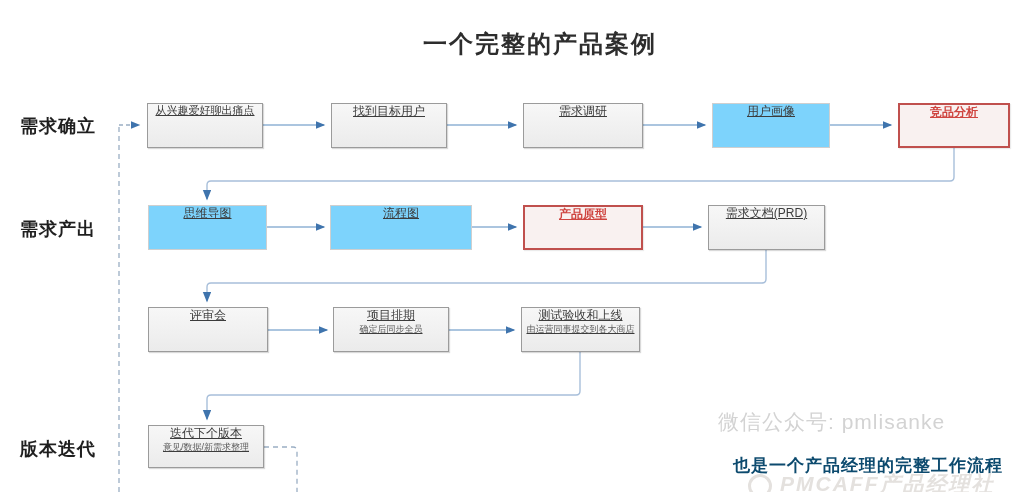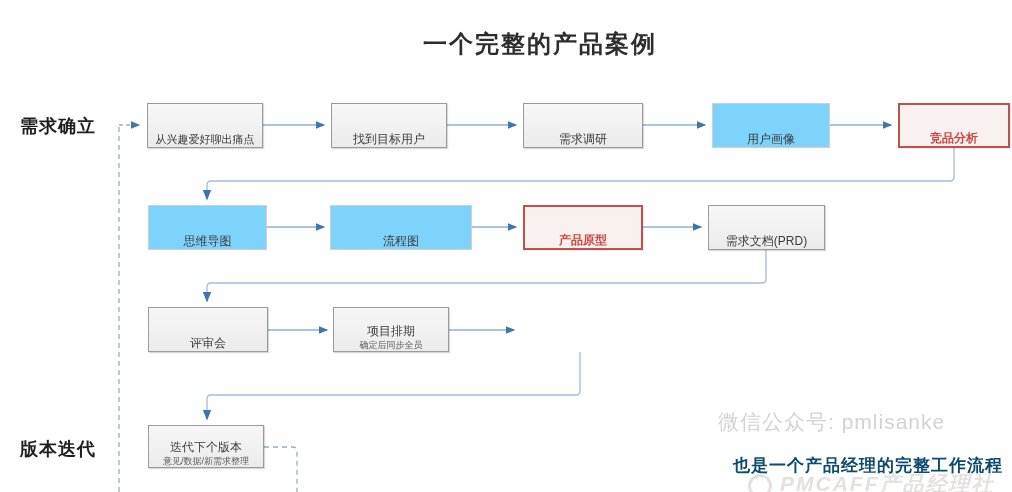--- a/index.html
+++ b/index.html
@@ -9,22 +9,22 @@
   }
   .title{
     position:absolute;top:28px;left:34px;width:1012px;text-align:center;
     font-size:24px;font-weight:700;color:#2d2d2d;letter-spacing:2px;
   }
   .row-label{
     position:absolute;left:20px;width:100px;font-size:18px;font-weight:700;color:#1f1f1f;letter-spacing:1px;
   }
   .box{
     position:absolute;height:45px;box-sizing:border-box;
-    display:flex;flex-direction:column;align-items:center;justify-content:flex-end;
-    font-size:12px;color:#3c3c3c;text-align:center;line-height:1.25;
+    display:flex;flex-direction:column;align-items:center;justify-content:flex-start;
+    font-size:12px;color:#3c3c3c;text-align:center;line-height:1.25;text-decoration:underline;
   }
   .box .main{white-space:nowrap;}
   .box .sub{font-size:9px;color:#5a5a5a;margin-top:1px;white-space:nowrap;}
   .box.gray{
     background:linear-gradient(#f7f7f7,#ebebeb);
     border:1px solid #9b9b9b;box-shadow:1px 1px 1px rgba(0,0,0,0.15);
   }
   .box.white{
     background:#7dd3fc;border:1px solid #cfcfcf;
   }
@@ -81,20 +81,21 @@
 
     <path d="M268,330 L327,330" fill="none" stroke="#8fb2d4" stroke-width="1.3" marker-end="url(#ah)"></path>
     <path d="M449,330 L514,330" fill="none" stroke="#8fb2d4" stroke-width="1.3" marker-end="url(#ah)"></path>
 
     <path d="M580,352 L580,391 Q580,395 576,395 L211,395 Q207,395 207,399 L207,419" fill="none" stroke="#a8bfda" stroke-width="1.4" marker-end="url(#ah)"></path>
 
     <path d="M264,447 L293,447 Q297,447 297,451 L297,492" fill="none" stroke="#9aaec4" stroke-width="1.3" stroke-dasharray="5,4"></path>
   </svg>
 
   <div class="row-label" style="top:114px">需求确立</div>
+  <div class="row-label" style="top:217px">需求产出</div>
   <div class="row-label" style="top:437px">版本迭代</div>
 
   <div class="box gray" style="top:103px;left:147px;width:116px">
     <span class="main" style="font-size:11px">从兴趣爱好聊出痛点</span>
   </div>
   <div class="box gray" style="top:103px;left:331px;width:116px">
     <span class="main">找到目标用户</span>
   </div>
   <div class="box gray" style="top:103px;left:523px;width:120px">
     <span class="main">需求调研</span>
@@ -119,20 +120,24 @@
     <span class="main">需求文档(PRD)</span>
   </div>
 
   <div class="box gray" style="top:307px;left:333px;width:116px">
     <span class="main">项目排期</span>
     <span class="sub">确定后同步全员</span>
   </div>
   <div class="box gray" style="top:307px;left:148px;width:120px">
     <span class="main">评审会</span>
   </div>
+  <div class="box gray" style="top:307px;left:521px;width:119px">
+    <span class="main">测试验收和上线</span>
+    <span class="sub">由运营同事提交到各大商店</span>
+  </div>
 
   <div class="box gray" style="top:425px;left:148px;width:116px;height:43px">
     <span class="main">迭代下个版本</span>
     <span class="sub">意见/数据/新需求整理</span>
   </div>
 
   <div class="wm-wechat">微信公众号: pmlisanke</div>
   <div class="wm-caption">也是一个产品经理的完整工作流程</div>
   <div class="wm-pmcaff">
     <span class="ring"></span>

